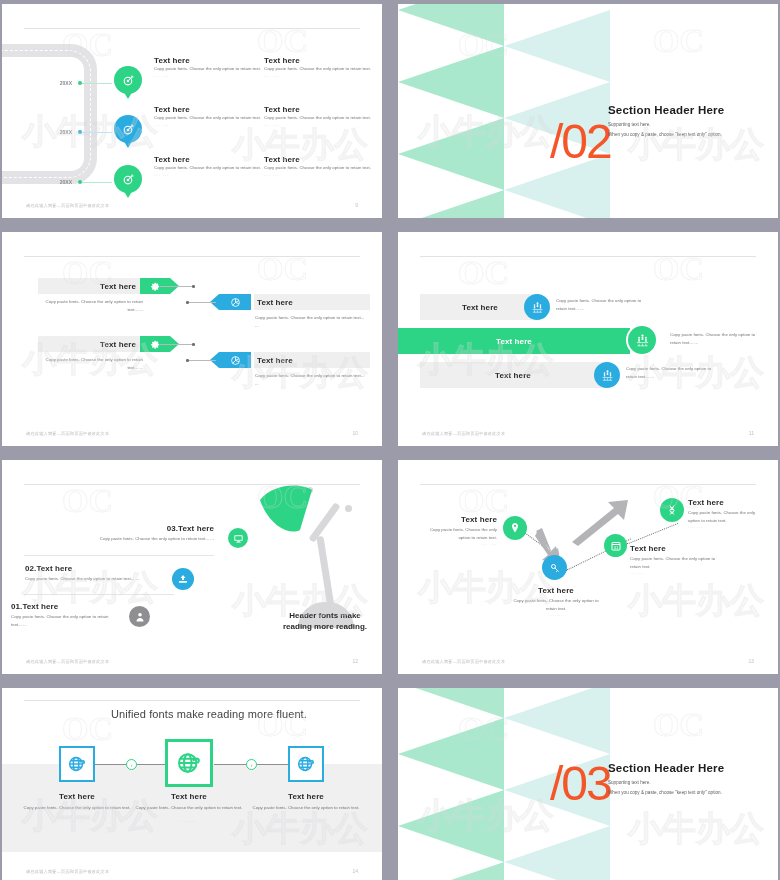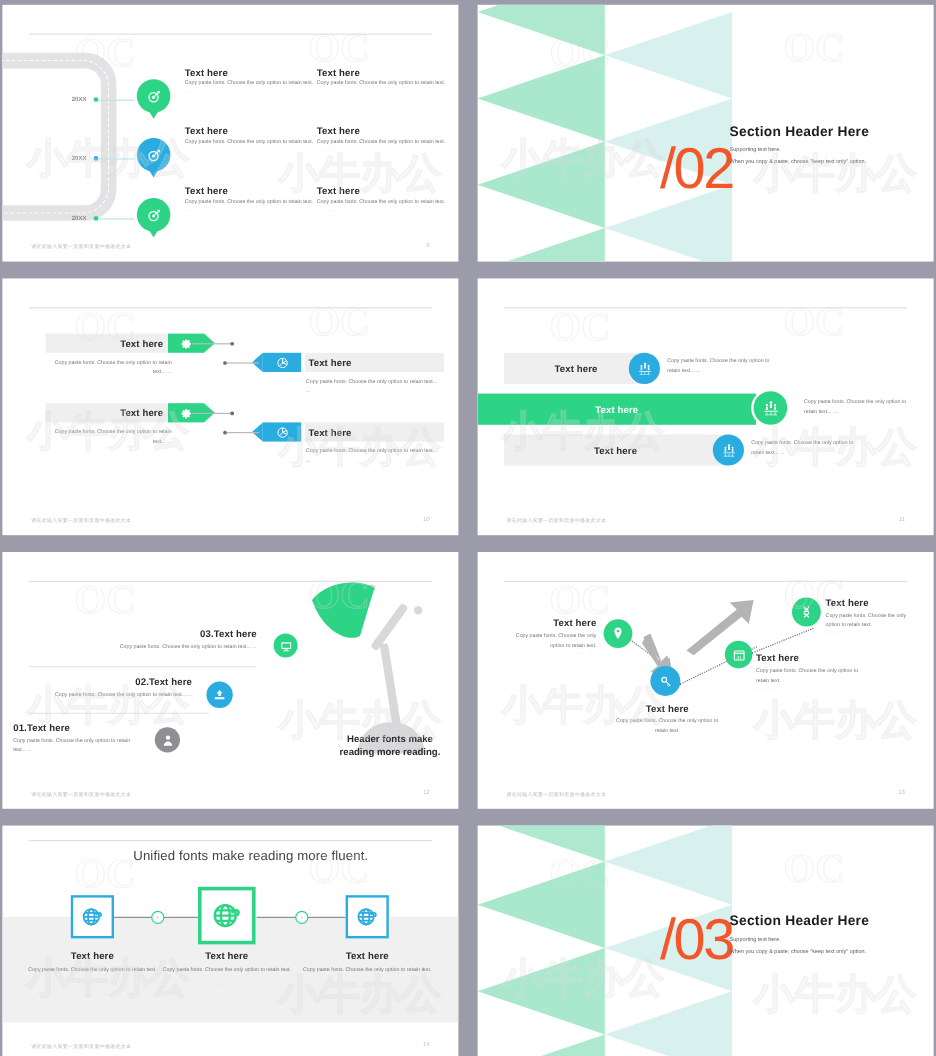--- a/index.html
+++ b/index.html
@@ -432,21 +432,21 @@
     </div>
     <div class="circ" style="left:226px; top:68px; width:20px; height:20px; background:#2ed486;">
       <svg viewBox="0 0 24 24" width="11" height="11" fill="#fff">
           <rect x="3" y="5" width="18" height="12" rx="1.4"></rect>
           <rect x="5" y="7" width="14" height="8" fill="#2ed486"></rect>
           <path d="M9 18h6v1.6H9z"></path>
           <path d="M7 20h10v1.2H7z"></path>
         </svg>
     </div>
 
-    <div style="position:absolute; left:40px; top:104px; width:118px; text-align:right;">
+    <div style="position:absolute; left:23px; top:104px; width:118px; ">
       <div class="t-head">02.Text here</div>
       <div class="t-body" style="margin-top:2px;">Copy paste fonts. Choose the only option to retain text... ...</div>
     </div>
     <div class="circ" style="left:170px; top:108px; width:22px; height:22px; background:#2aace0;">
       <svg viewBox="0 0 24 24" width="12" height="12" fill="#fff">
           <path d="M12 4 L17 10 h-3 v4 h-4 v-4 H7 z"></path>
           <path d="M4 16h16v3.5H4z"></path>
         </svg>
     </div>
 

